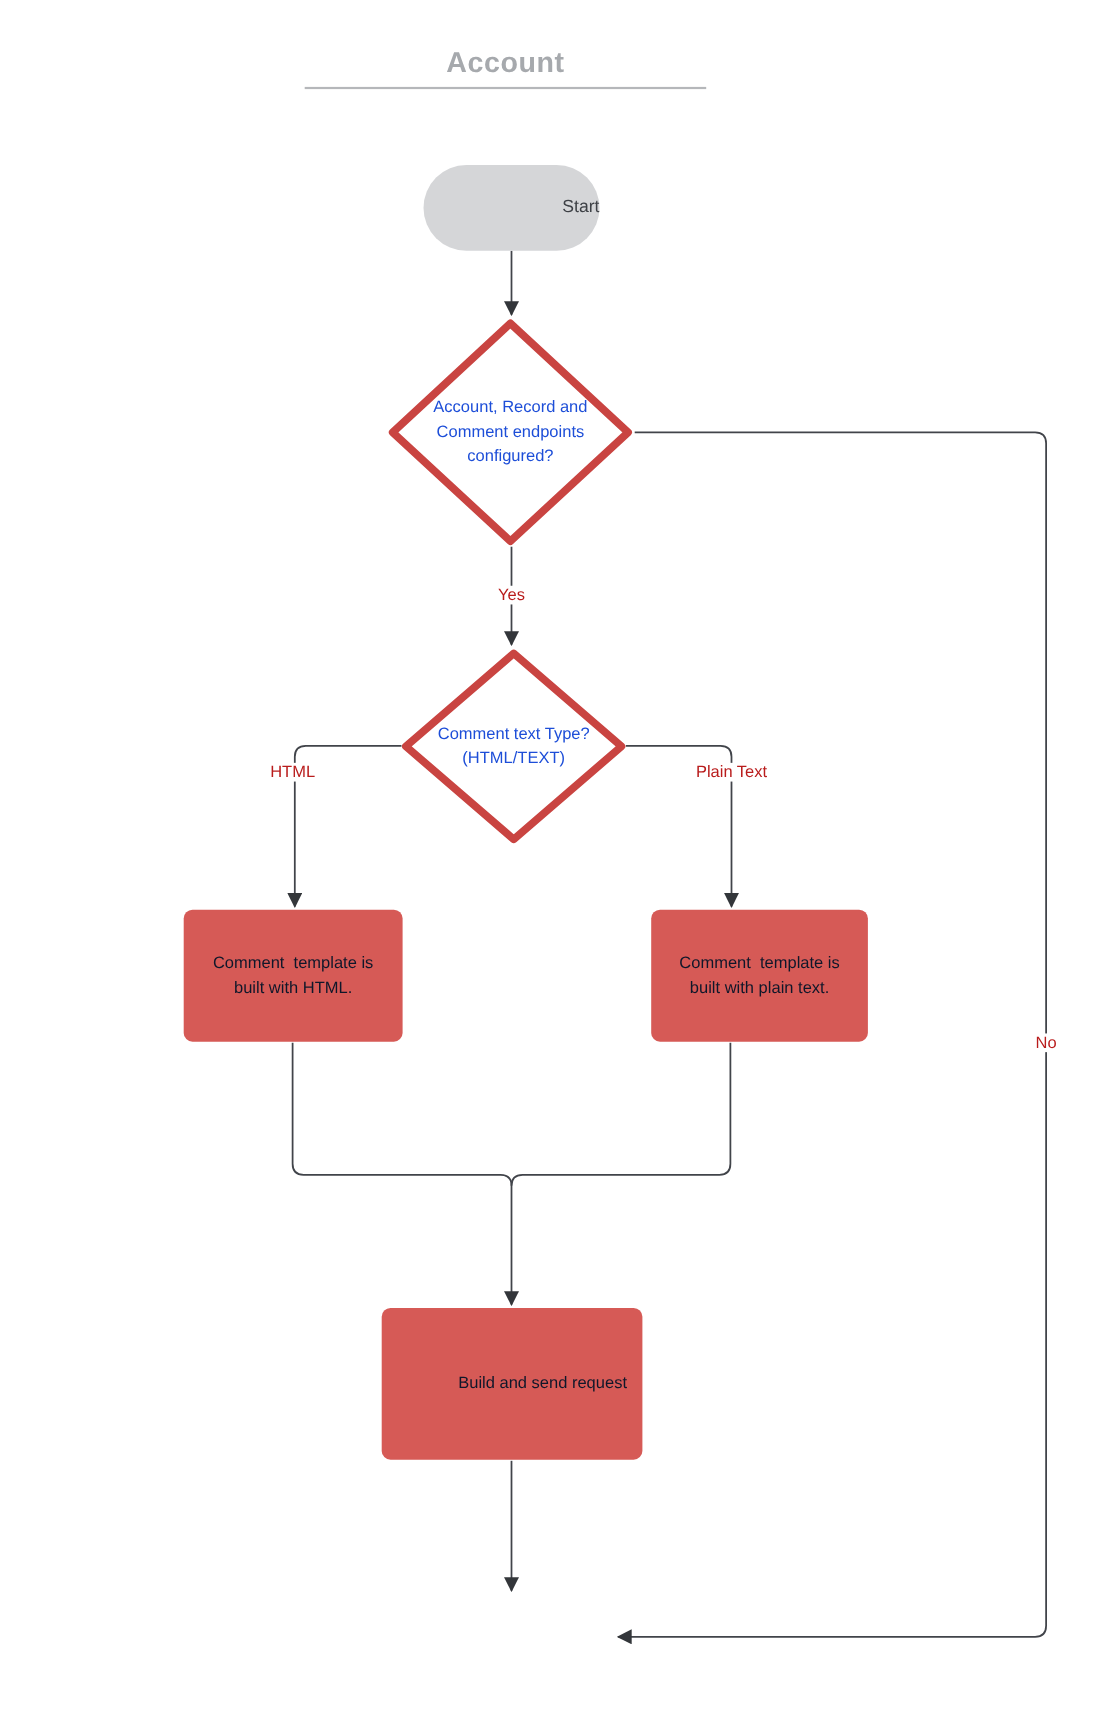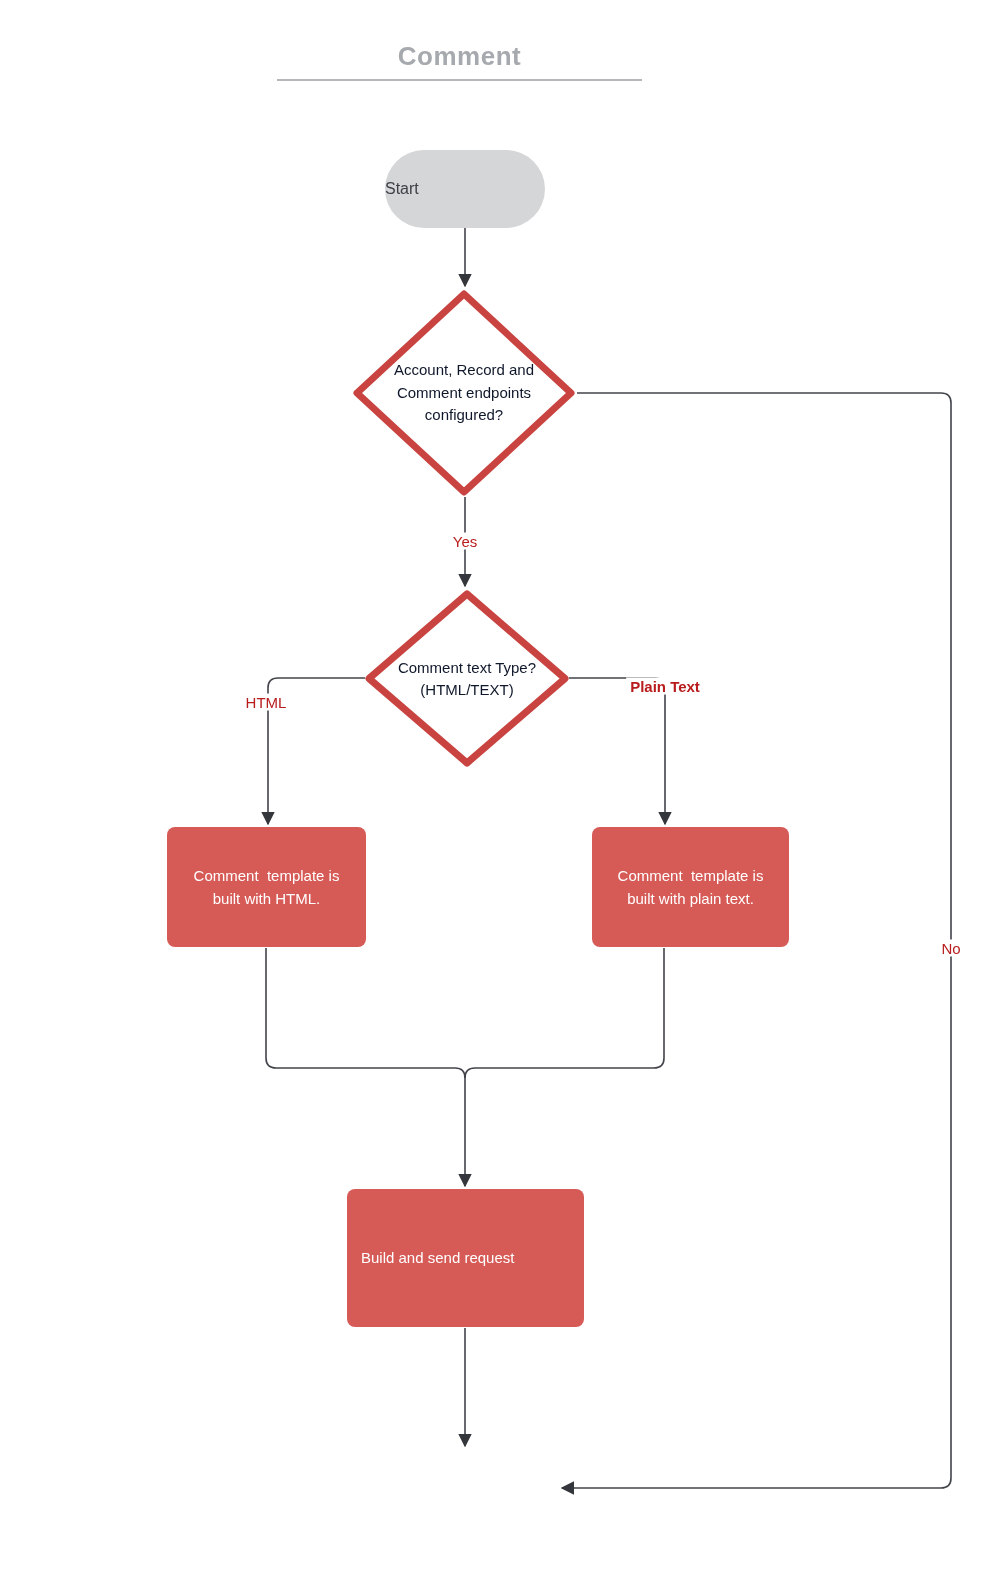--- a/index.html
+++ b/index.html
@@ -17,62 +17,62 @@
     letter-spacing:0.5px;
   }
   .title-underline{
     position:absolute;left:277px;top:79px;width:365px;height:0;
     border-top:2px solid #b5b7ba;
   }
   
   svg.connectors{position:absolute;left:0;top:0;width:1004px;height:1569px;}
   
   .node{
-    position:absolute;display:flex;align-items:center;justify-content:flex-start;
+    position:absolute;display:flex;align-items:center;justify-content:flex-end;
     box-sizing:border-box;text-align:center;
   }
   .terminal{
     background:#d5d6d8;border-radius:40px;
     color:#3d4045;font-size:16px;
   }
   .terminal.start{left:385px;top:150px;width:160px;height:78px;}
   .terminal.end{left:377px;top:1449px;width:179px;height:79px;}
   .process{
-    background:#d65a56;border-radius:8px;color:#ffffff;font-size:15px;
+    background:#d65a56;border-radius:8px;color:#0f172a;font-size:15px;
     line-height:1.55;padding:10px 14px;white-space:pre-wrap;
   }
   .process.html-box{left:167px;top:827px;width:199px;height:120px;}
   .process.plain-box{left:592px;top:827px;width:197px;height:120px;}
   .process.build-box{left:347px;top:1189px;width:237px;height:138px;}
   .diamond-wrap{position:absolute;}
   .diamond-wrap.d1{left:352px;top:289px;width:224px;height:208px;}
   .diamond-wrap.d2{left:364px;top:589px;width:206px;height:179px;}
   .diamond-wrap svg{position:absolute;left:0;top:0;width:100%;height:100%;}
   .diamond-label{
     position:absolute;left:50%;top:50%;transform:translate(-50%,-50%);
-    width:180px;text-align:center;color:#0f172a;font-size:15px;line-height:1.5;
+    width:180px;text-align:center;color:#1d4ed8;font-size:15px;line-height:1.5;
   }
   .diamond-wrap.d2 .diamond-label{width:176px;}
   
   .edge-label{
     position:absolute;transform:translate(-50%,-50%);
     background:#ffffff;padding:0 4px;color:#b91c1c;font-size:15px;
     white-space:nowrap;
   }
   .edge-label.yes{left:465px;top:541px;}
   .edge-label.no{left:951px;top:948px;}
   .edge-label.html{left:266px;top:702px;}
-  .edge-label.plain{left:665px;top:686px;font-weight:bold;}
+  .edge-label.plain{left:665px;top:702px;}
 </style>
 </head>
 <body>
 
 <div id="canvas">
 
-  <div class="diagram-title">Comment</div>
+  <div class="diagram-title">Account</div>
   <div class="title-underline"></div>
 
   <svg class="connectors">
     <defs>
       <marker id="arrow" viewBox="0 0 10 10" refX="9" refY="5" markerWidth="8.5" markerHeight="8.5" orient="auto-start-reverse">
         <path d="M0 0 L10 5 L0 10 z" fill="#33363a"></path>
       </marker>
     </defs>
     <g fill="none" stroke-width="1.6" stroke="#41444a">
 

